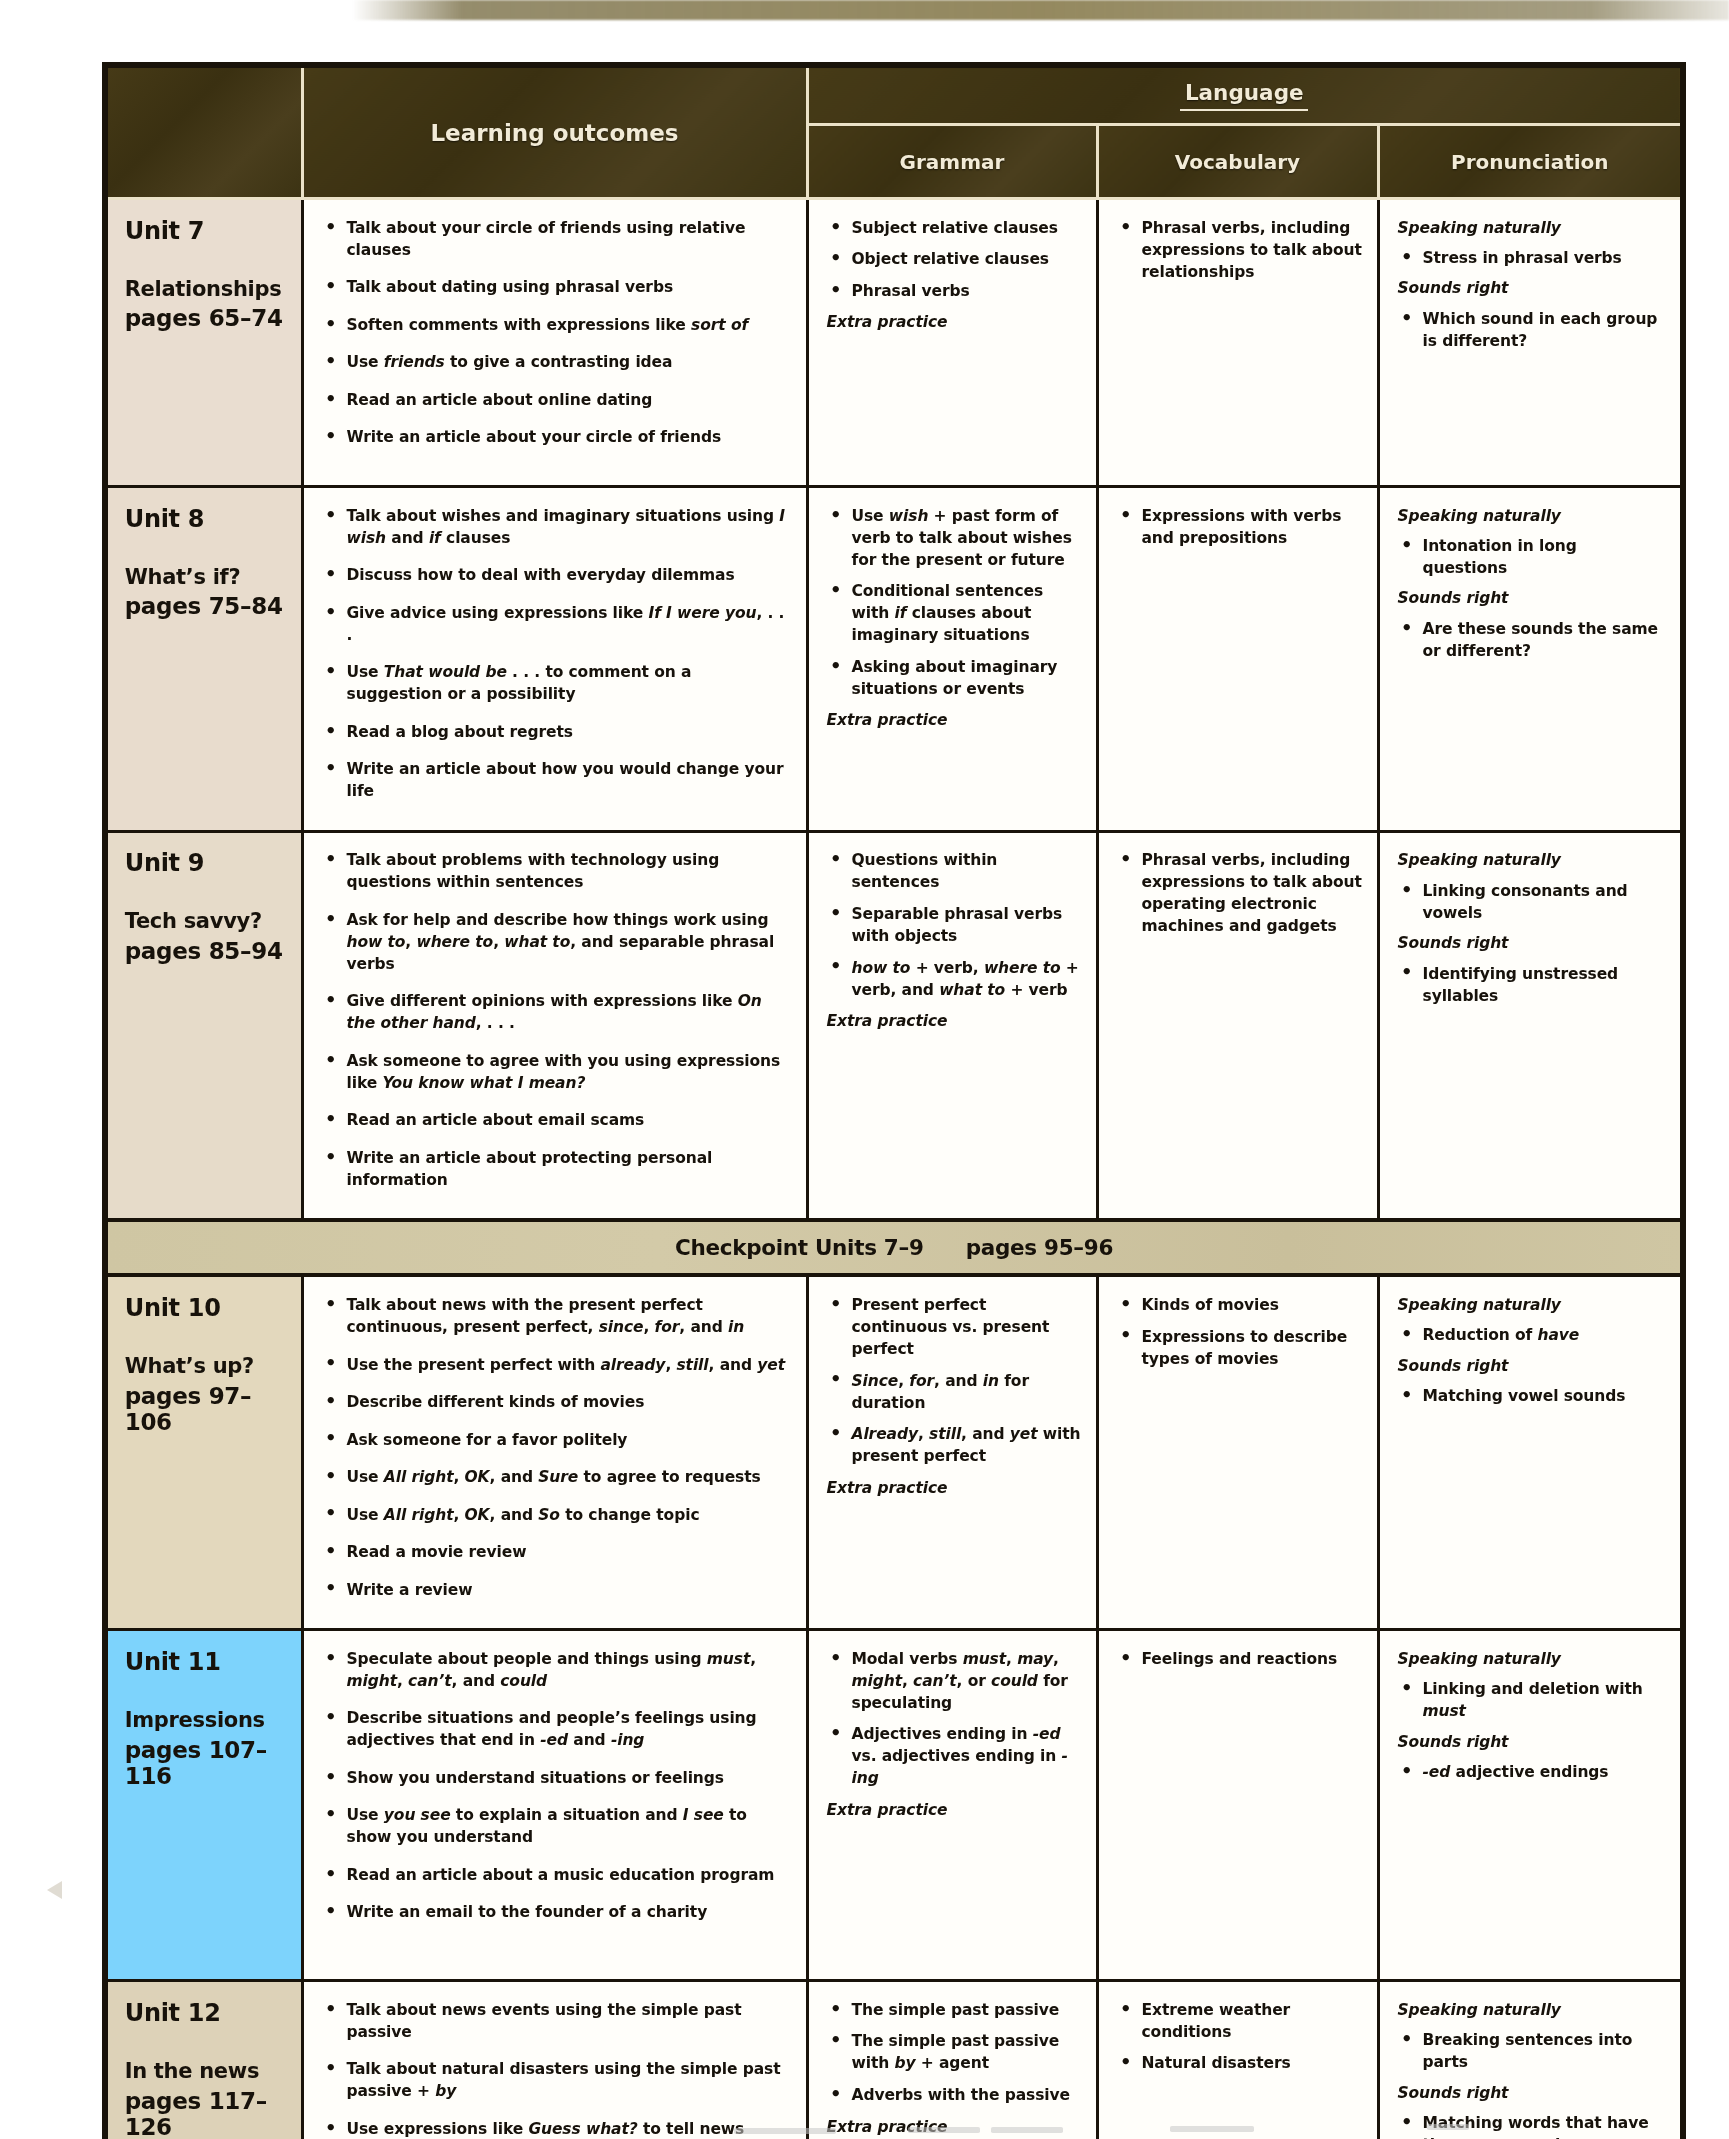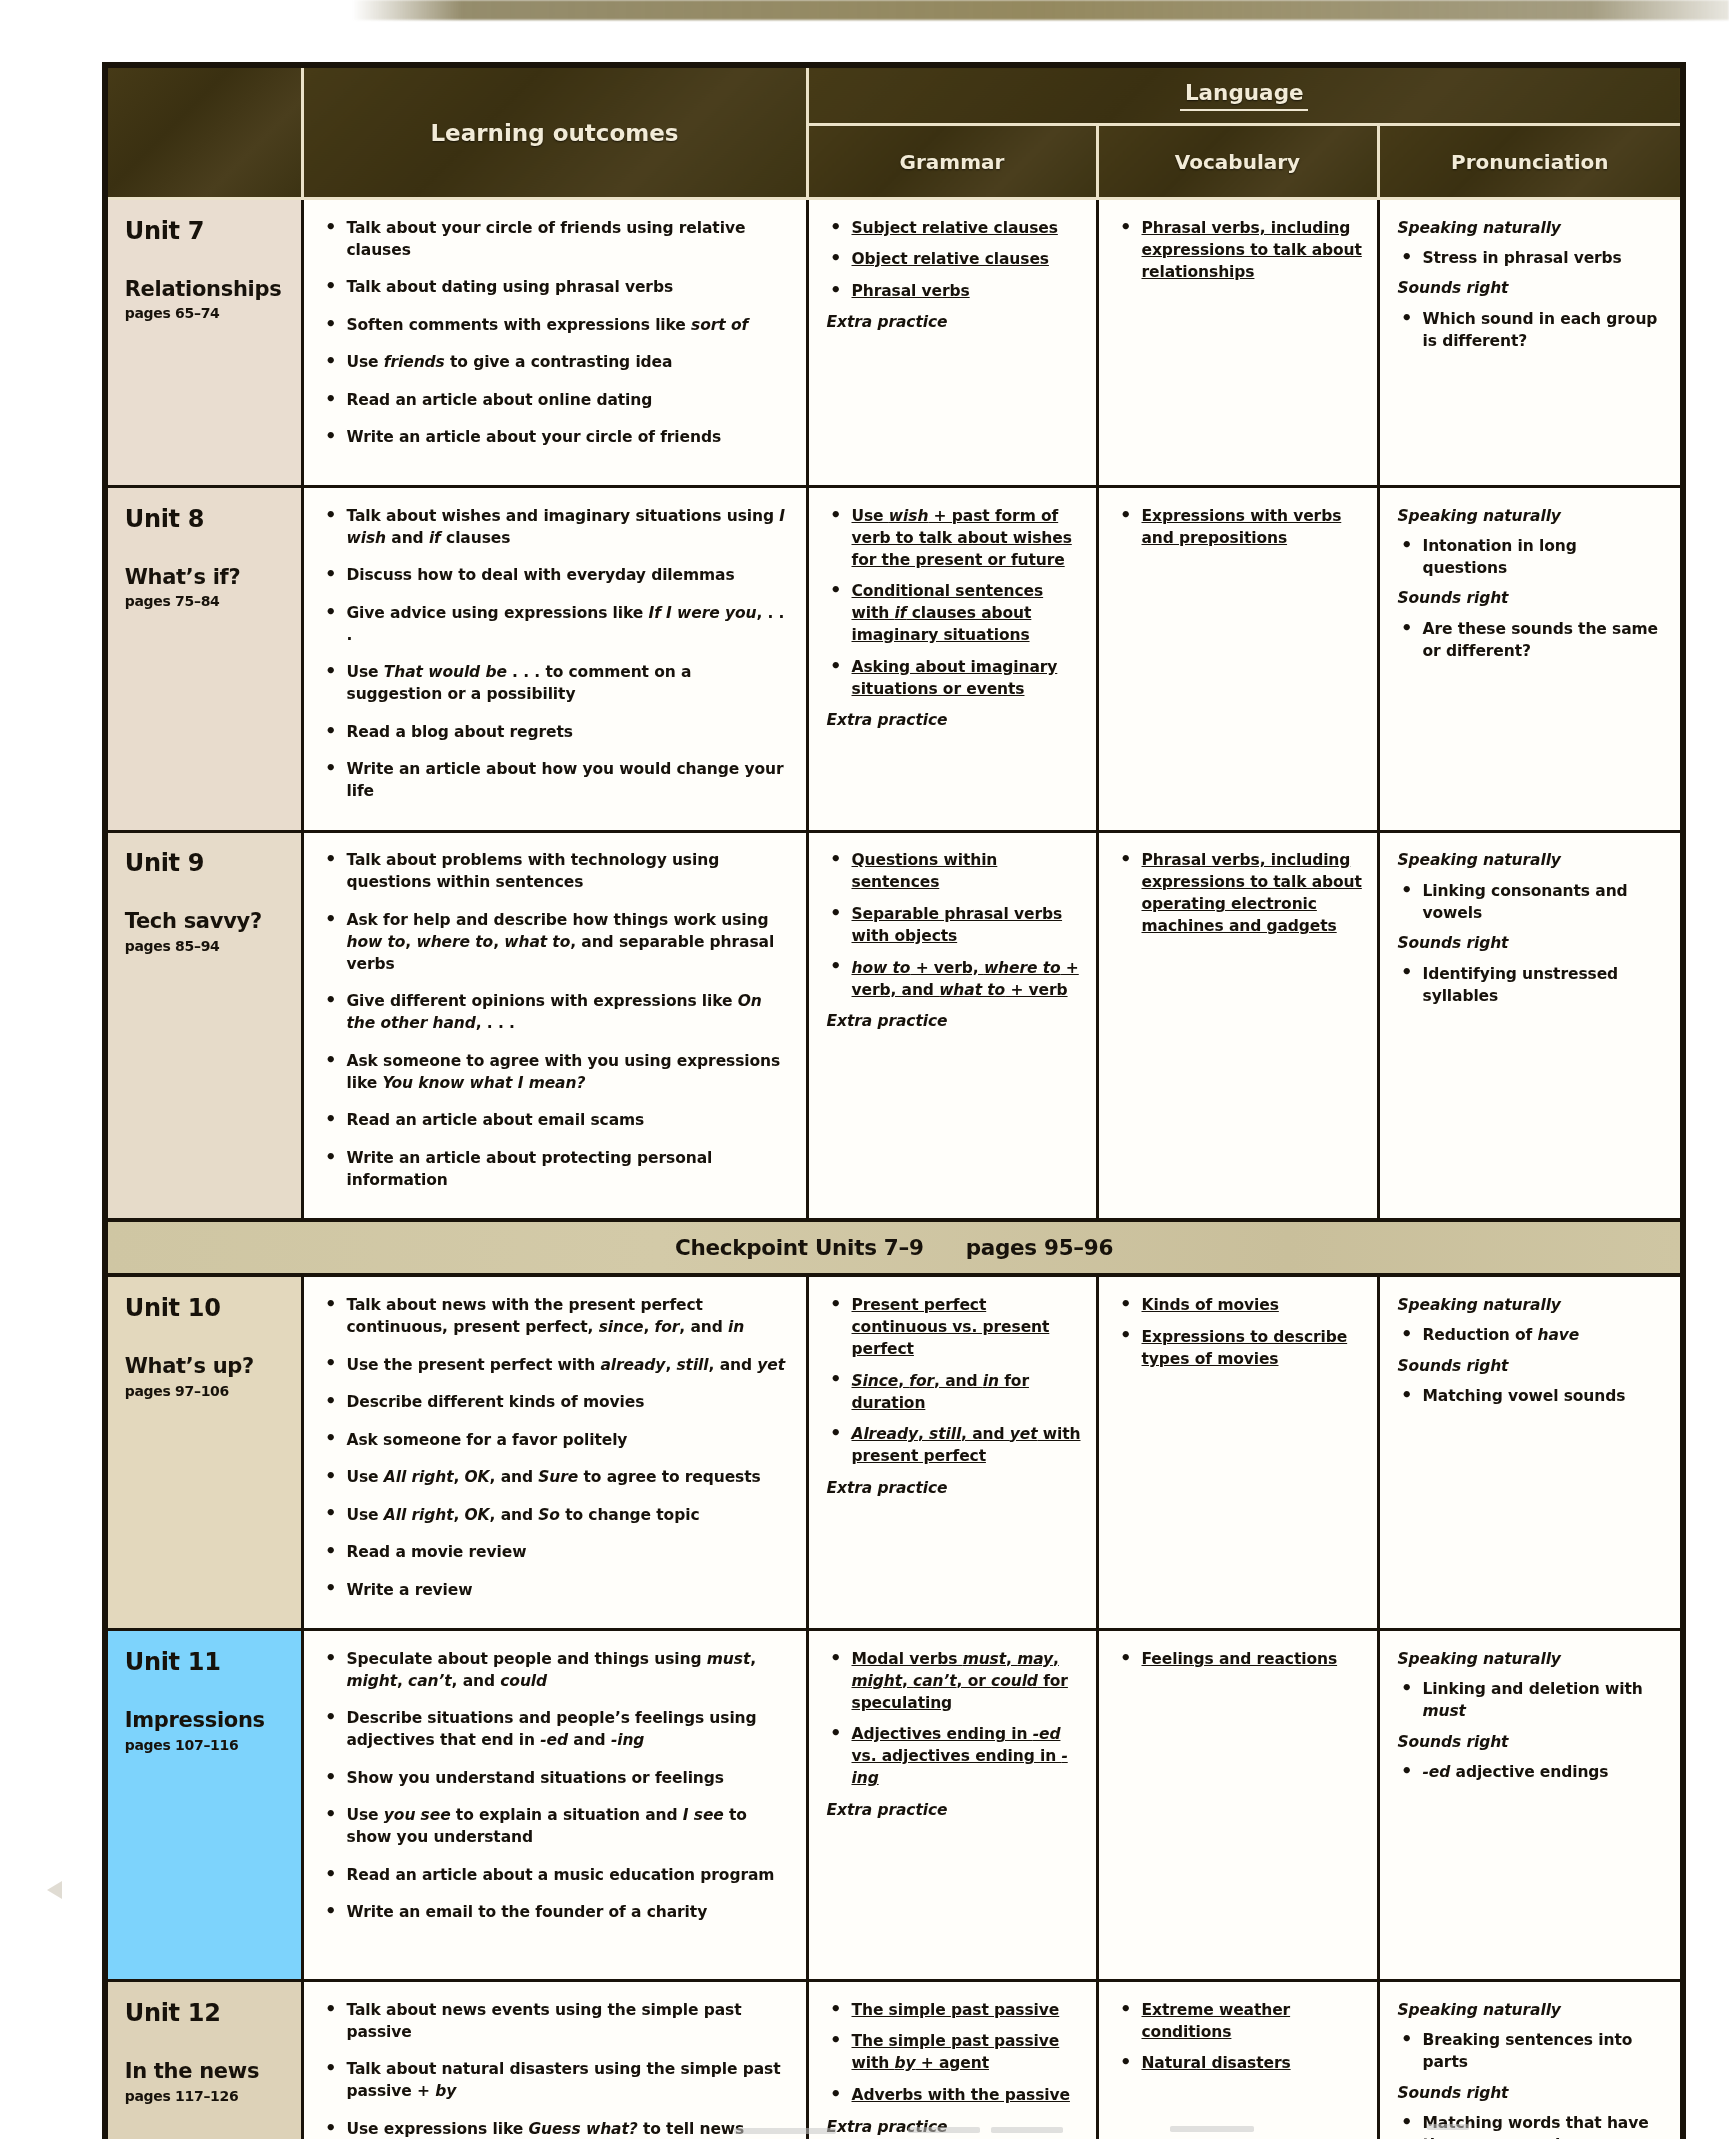--- a/index.html
+++ b/index.html
@@ -38,27 +38,27 @@
   
   .unit-cell{padding:16.7px 10.7px 12px 16.7px;}
   .row-0 .unit-cell{background:#e9ddd0;}
   .row-1 .unit-cell{background:#e8dccd;}
   .row-2 .unit-cell{background:#e6dbc9;}
   .row-4 .unit-cell{background:#e3d8bd;}
   .row-5 .unit-cell{background:#7dd3fc;}
   .row-6 .unit-cell{background:#ddd2b8;}
   .unit-label{font-size:24px;font-weight:bold;letter-spacing:-0.3px;}
   .unit-title{font-size:21px;font-weight:bold;margin-top:32px;letter-spacing:-0.3px;}
-  .unit-pages{font-size:14px;font-weight:bold;margin-top:4.8px;letter-spacing:-0.3px;}
+  .unit-pages{font-size:23px;font-weight:bold;margin-top:4.8px;letter-spacing:-0.3px;}
   .cell{padding:16.7px 14.3px 12px 18px;font-size:15.5px;line-height:22px;font-weight:bold;letter-spacing:-0.1px;}
   .blist{list-style:none;margin:0;padding:0;}
   .bullet-item{position:relative;padding-left:25px;margin-bottom:12px;}
   .bullet-item::before{content:"•";position:absolute;left:3.6px;top:-1.2px;font-size:18px;}
   .outcomes-cell .bullet-item{margin-bottom:15.5px;}
-  .grammar-cell .bullet-item,.vocab-cell .bullet-item{margin-bottom:9.6px;text-decoration:underline;}
+  .grammar-cell .bullet-item,.vocab-cell .bullet-item{margin-bottom:9.6px;}
   .note{font-style:italic;margin-top:6px;}
   .pron-head{font-style:italic;margin-bottom:8.4px;}
   .pron-cell .bullet-item{margin-bottom:8.4px;}
   .pron-cell .blist{margin-bottom:8.4px;}
   i{font-style:italic;}
   
   .checkpoint-row td{
     background:linear-gradient(90deg,#cfc6a3,#d3caa8 35%,#c9bf9b 75%,#cfc6a3);
     border:4.2px solid #19130a;vertical-align:middle;
   }

